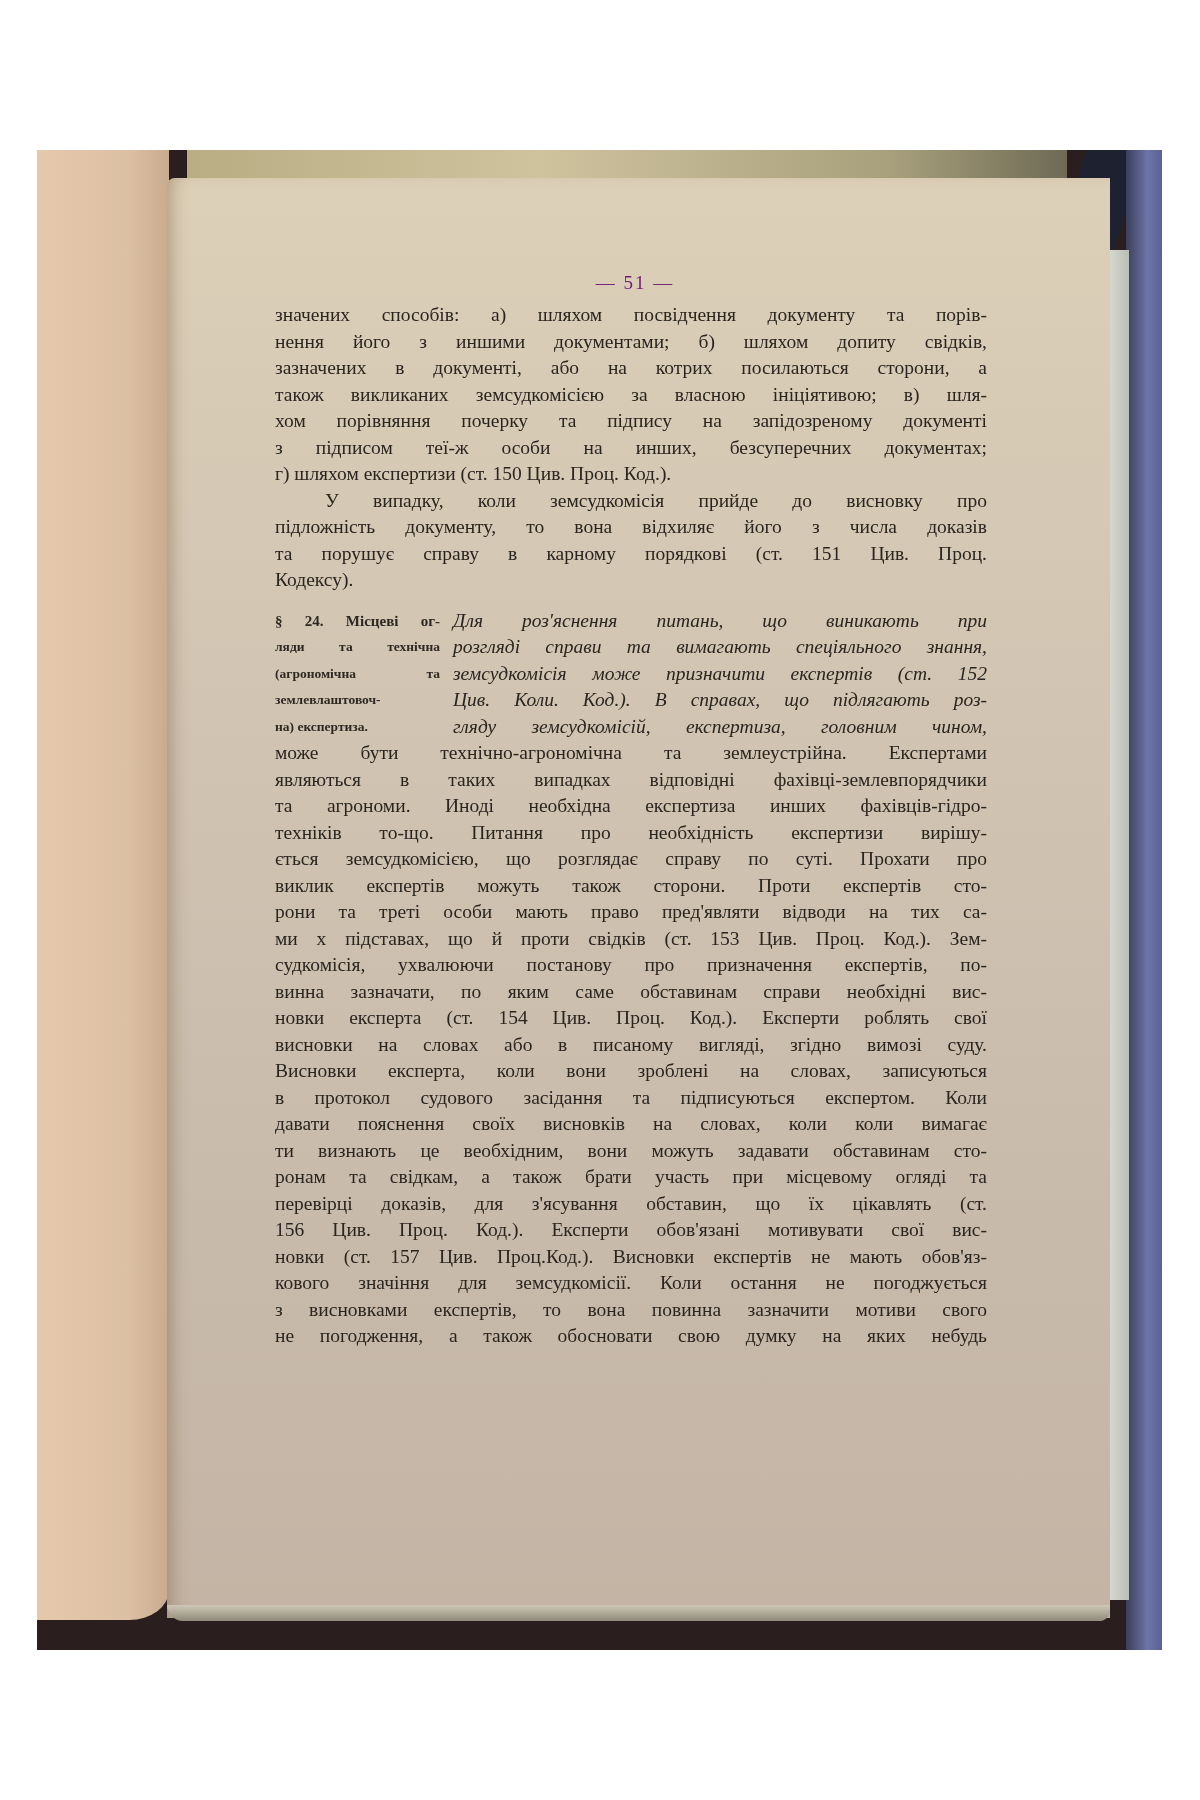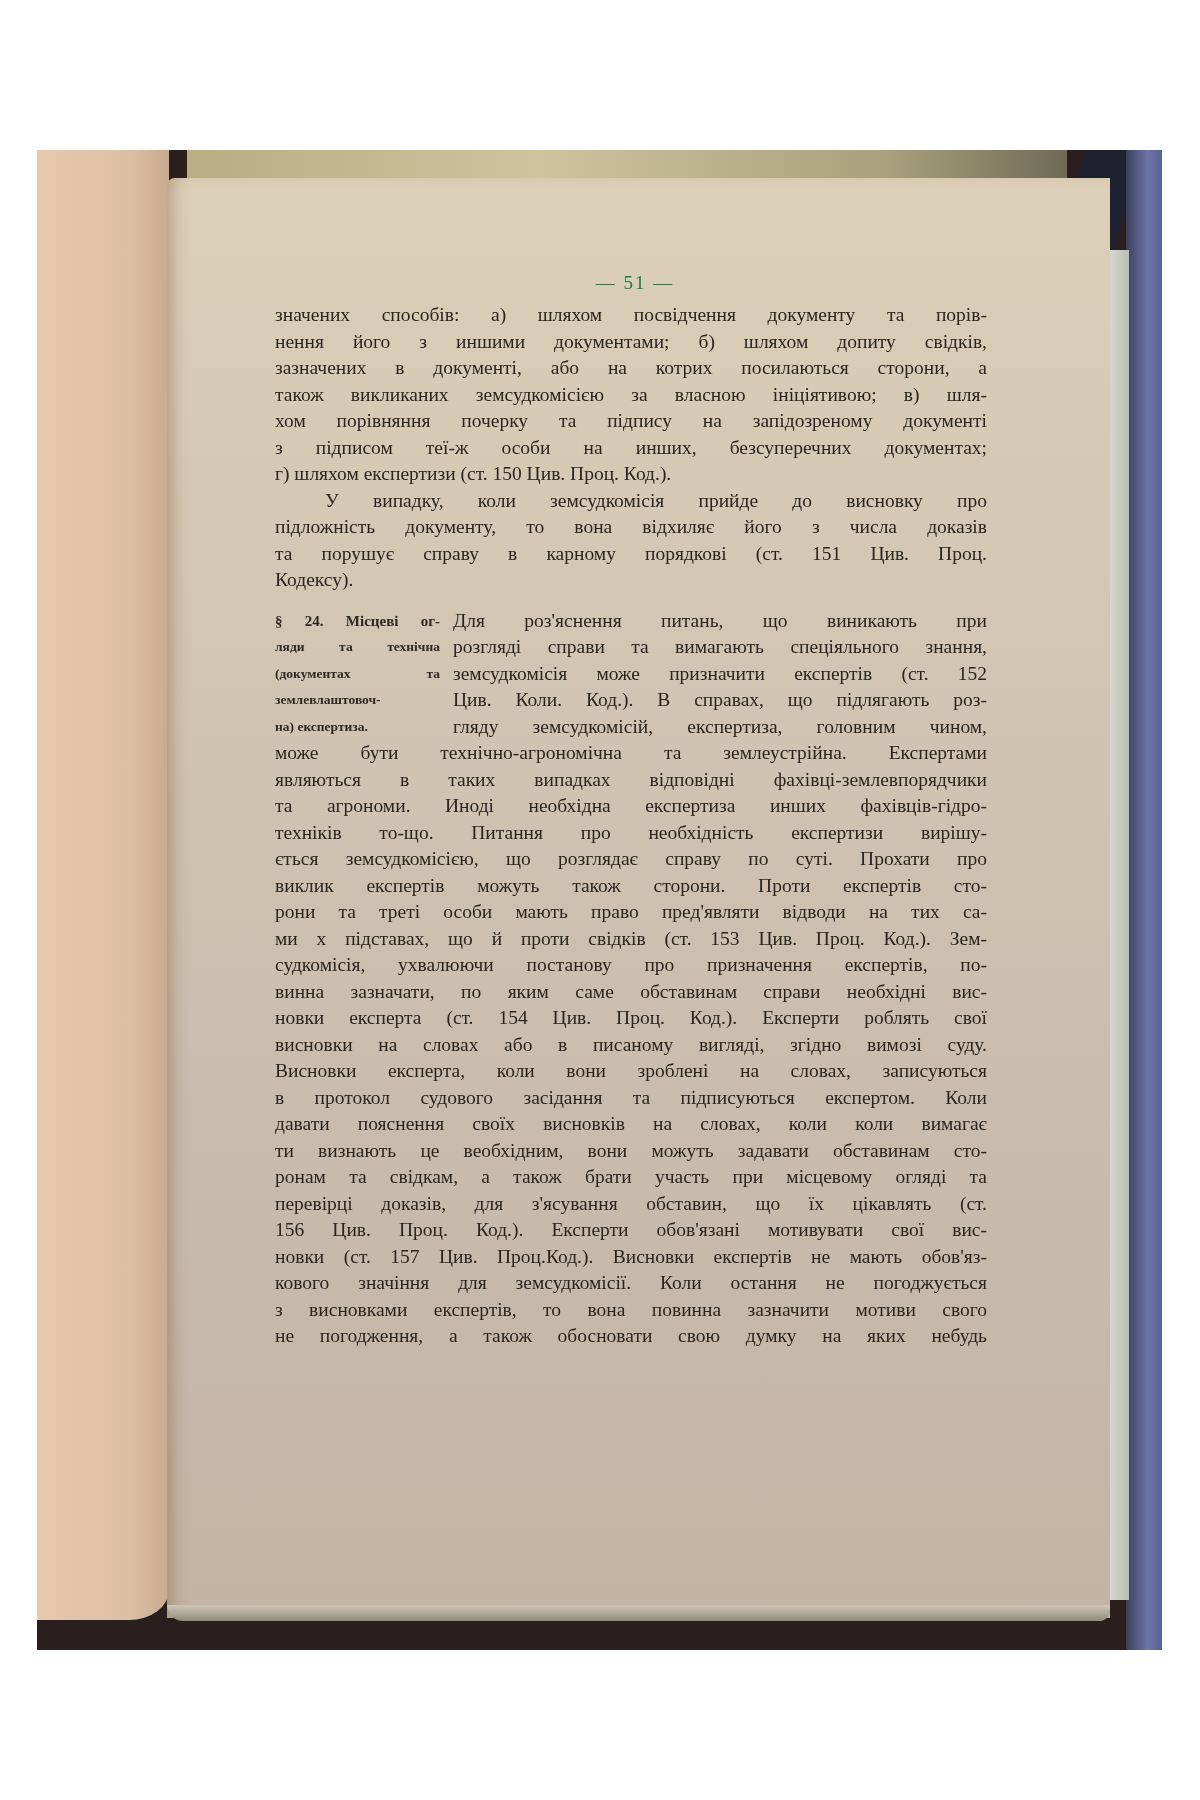--- a/index.html
+++ b/index.html
@@ -35,21 +35,21 @@
     border-top-left-radius: 8px;
     box-shadow: inset 14px 0 18px -10px rgba(120,90,60,0.45);
   }
   .bottom-edge {
     position: absolute; left: 130px; top: 1455px; width: 943px; height: 16px;
     background: linear-gradient(180deg, #cfc7b6, #8f8a7a);
     border-radius: 0 0 40px 60px;
   }
   .page-number {
     position: absolute; left: 555px; top: 272px; width: 160px; text-align: center;
-    font-family: "Liberation Serif", serif; font-size: 19px; color: #15803d;
+    font-family: "Liberation Serif", serif; font-size: 19px; color: #701a75;
     letter-spacing: 2px;
   }
   .text-col {
     position: absolute; left: 275px; top: 302px; width: 712px;
     font-family: "Liberation Serif", serif; font-size: 19.5px; color: #2b2520;
     line-height: 26.5px;
   }
   .line {
     display: block; white-space: nowrap; text-align: justify; text-align-last: justify;
     height: 26.5px;
@@ -58,21 +58,21 @@
   .line.indent { padding-left: 50px; }
   .gap { height: 14px; }
   .section { position: relative; }
   .side-note {
     position: absolute; left: 0; top: 0; width: 165px;
     font-family: "DejaVu Sans", sans-serif; font-size: 13.5px; font-weight: bold;
     color: #2e2822; line-height: 26.5px;
   }
   .side-note .line { font-size: 13.5px; font-family: Liberation Serif, serif; }
   .side-note .line.head { font-size: 15px; }
-  .section-body { margin-left: 178px; }
+  .section-body { margin-left: 178px; font-style: italic; }
 </style>
 </head>
 <body>
 
 <div class="photo">
   <div class="top-edge"></div>
   <div class="cover-dark"></div>
   <div class="cover-right"></div>
   <div class="page-stack"></div>
   <div class="left-page"></div>
@@ -96,21 +96,21 @@
     <span class="line indent">У випадку, коли земсудкомісія прийде до висновку про</span>
     <span class="line">підложність документу, то вона відхиляє його з числа доказів</span>
     <span class="line">та порушує справу в карному порядкові (ст. 151 Цив. Проц.</span>
     <span class="line last">Кодексу).</span>
   </div>
   <div class="gap"></div>
   <div class="section">
     <div class="side-note">
       <span class="line head">§ 24. Місцеві ог-</span>
       <span class="line">ляди та технічна</span>
-      <span class="line">(документах  та</span>
+      <span class="line">(агрономічна  та</span>
       <span class="line">землевлаштовоч-</span>
       <span class="line last">на) експертиза.</span>
     </div>
     <div class="section-body">
       <span class="line">Для роз'яснення питань, що виникають при</span>
       <span class="line">розгляді справи та вимагають спеціяльного знання,</span>
       <span class="line">земсудкомісія може призначити експертів (ст. 152</span>
       <span class="line">Цив. Коли. Код.). В справах, що підлягають роз-</span>
       <span class="line">гляду земсудкомісій, експертиза, головним чином,</span>
     </div>

